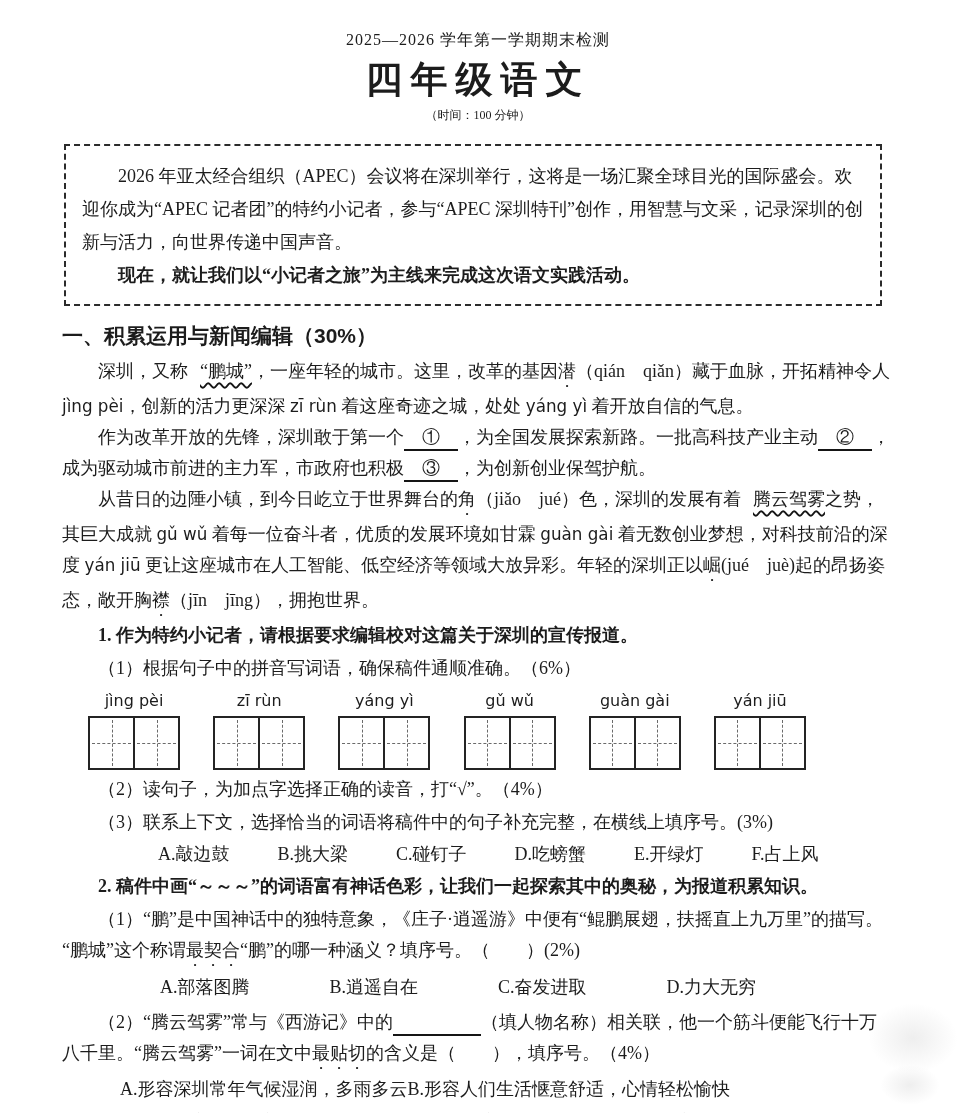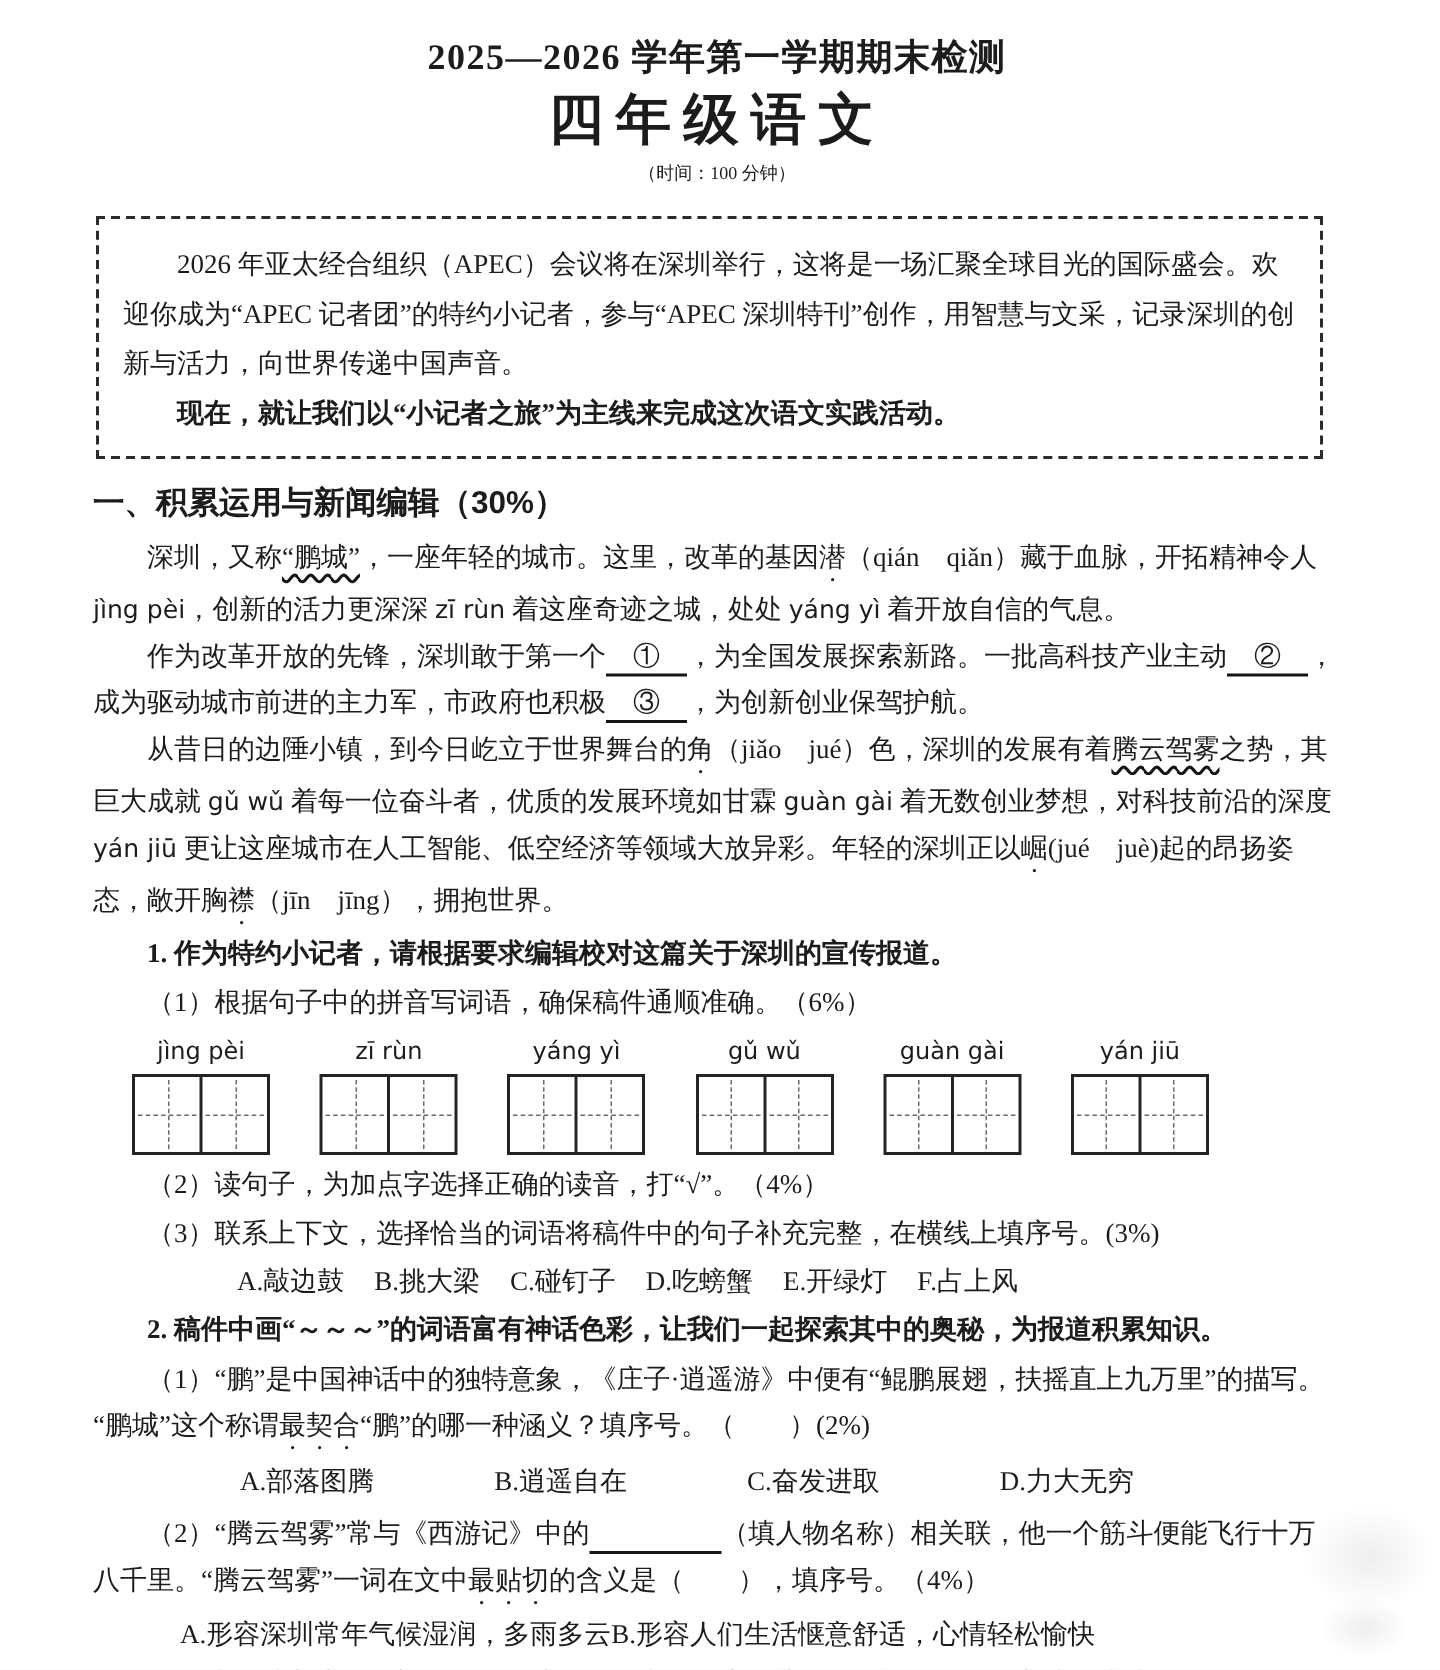--- a/index.html
+++ b/index.html
@@ -16,21 +16,21 @@
     background: #ffffff;
     overflow: hidden;
     padding: 24px 66px 0 62px;
     display: flex;
     flex-direction: column;
     font-size: 18px;
     line-height: 31px;
   }
   
   .hdr { text-align: center; }
-  .exam-session { font-size: 24px; font-weight: 700; letter-spacing: 1px; }
+  .exam-session { font-size: 16px; font-weight: 400; letter-spacing: 1px; }
   .exam-title {
     font-size: 37px; font-weight: 700; letter-spacing: 8px;
     font-family: "Liberation Sans", "DejaVu Sans", sans-serif;
     margin: 9px 0 5px;
   }
   .exam-time { font-size: 12px; }
   
   .intro-box {
     margin: 13px 12px 0 2px;
     border: 2px dashed #2b2b2b;
@@ -46,20 +46,21 @@
     margin: 14px 0 5px;
   }
   .q-heading { font-weight: 700; }
   
   .seg-wavy {
     text-decoration-line: underline;
     text-decoration-style: wavy;
     text-decoration-color: #151515;
     text-decoration-thickness: 1.5px;
     text-underline-offset: 5px;
+    margin-left: 12px;
   }
   .seg-pinyin { font-family: "DejaVu Sans", sans-serif; font-size: 0.93em; }
   .seg-dot {
     -webkit-text-emphasis: filled dot #151515;
     -webkit-text-emphasis-position: under right;
     text-emphasis: filled dot #151515;
     text-emphasis-position: under right;
   }
   .seg-blanknum {
     display: inline-block;
@@ -100,21 +101,21 @@
   .tzg-cell::before {
     content: ""; position: absolute; left: 50%; top: 2px; bottom: 2px;
     border-left: 1px dashed #6b6b6b;
   }
   .tzg-cell::after {
     content: ""; position: absolute; top: 50%; left: 2px; right: 2px;
     border-top: 1px dashed #6b6b6b;
   }
   
   .opt-row { display: flex; white-space: nowrap; }
-  .opt-row-6 { padding-left: 96px; gap: 20px; margin: 1px 0; }
+  .opt-row-6 { padding-left: 96px; gap: 48px; margin: 1px 0; }
   .opt-row-4 { padding-left: 98px; gap: 80px; margin: 2px 0; }
   .opt-row-2 { padding-left: 58px; margin: 1px 0; }
   .sub { margin-top: 2px; font-family: Liberation Serif, serif; }
   
   .scan-smudge {
     position: absolute; pointer-events: none;
     background: radial-gradient(ellipse at center, rgba(90,90,90,0.10), rgba(90,90,90,0) 70%);
   }
   .smudge-1 { right: 2px; bottom: 40px; width: 90px; height: 70px; }
   .smudge-2 { right: 20px; bottom: 8px; width: 60px; height: 40px; }

